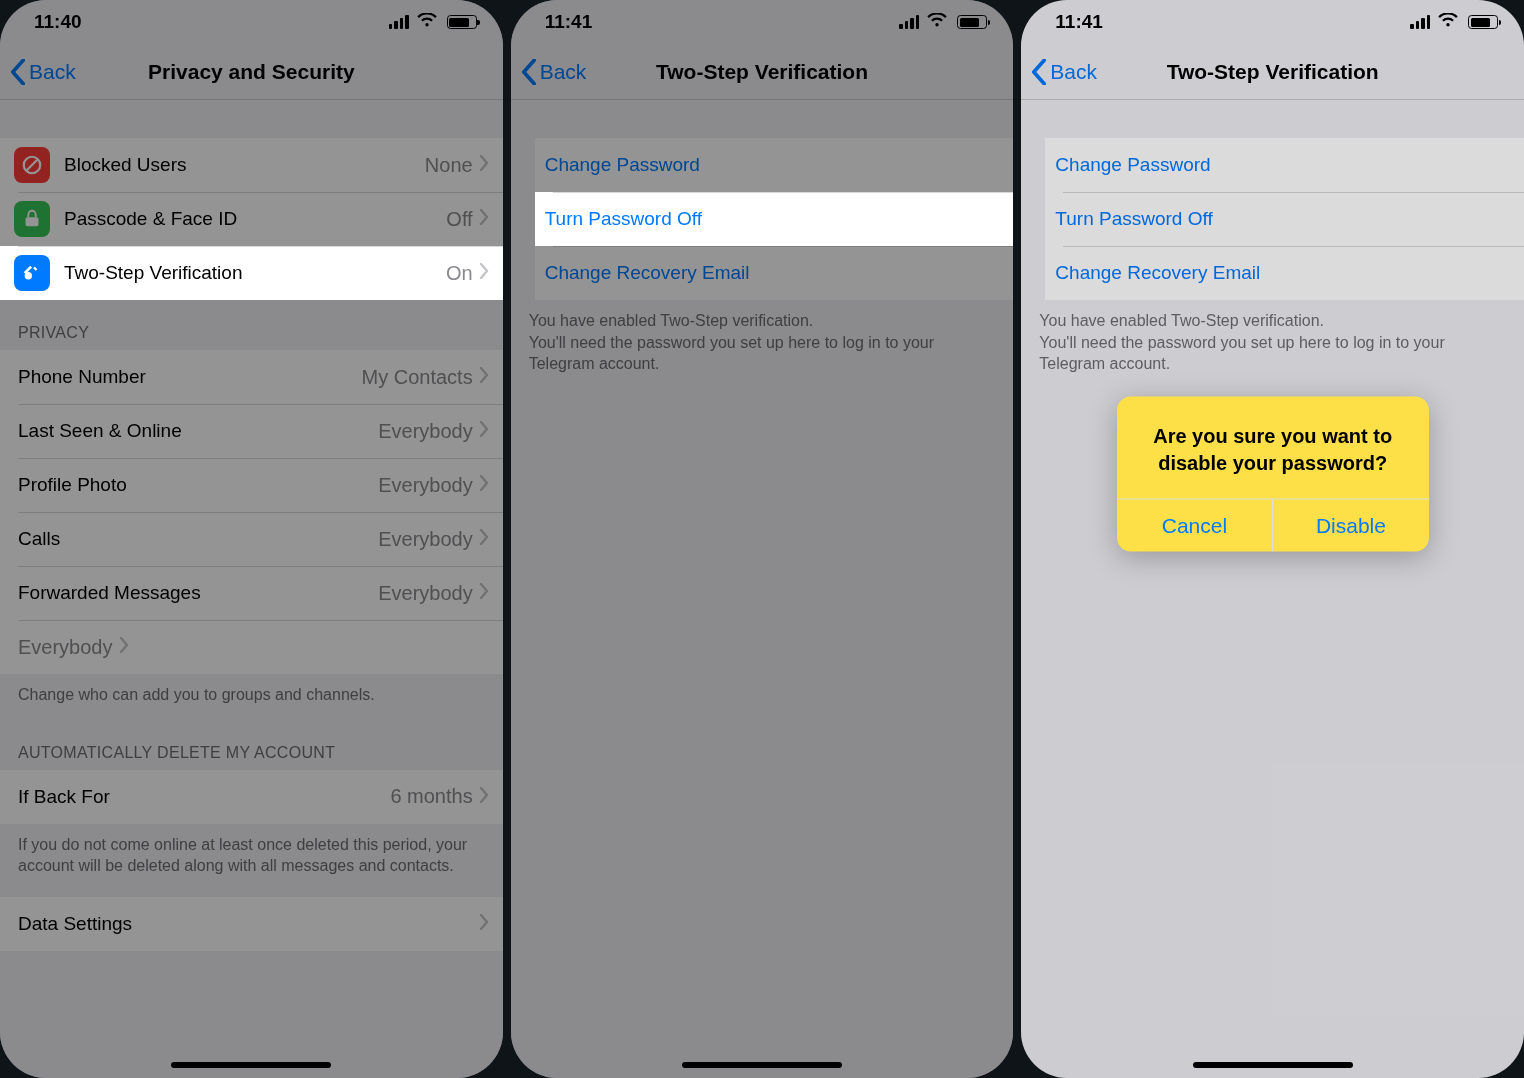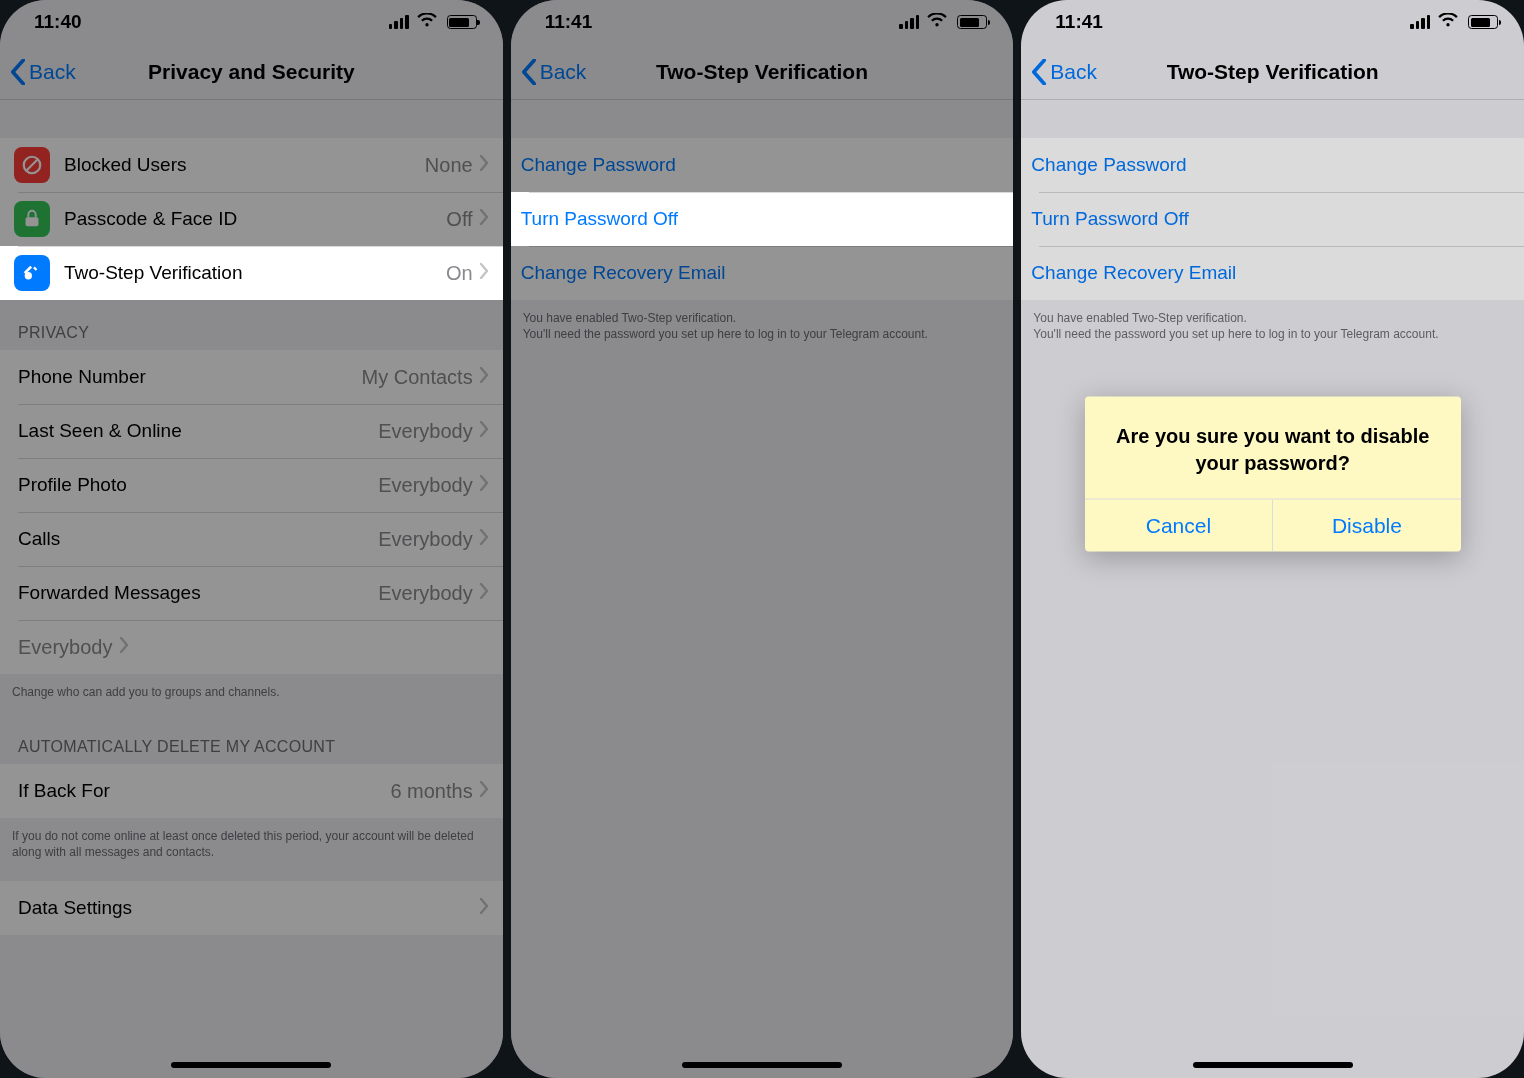--- a/index.html
+++ b/index.html
@@ -87,56 +87,56 @@
   .nav-title {
     position:absolute; left:0; right:0; text-align:center;
     font-size:21px; font-weight:600; color:#000; pointer-events:none;
   }
   
   .group-gap { height: 38px; }
   .section-header {
     font-size: 16px; color:#6d6d72; padding: 24px 8px 8px 18px; text-transform: uppercase; letter-spacing:.3px;
   }
   .section-footer {
-    font-size: 12px; color:#6d6d72; padding: 10px 18px 14px 12px; line-height:1.35;
+    font-size: 16px; color:#6d6d72; padding: 10px 18px 14px 18px; line-height:1.35;
   }
   .cell {
     background:#fff; display:flex; align-items:center; height:54px;
     padding:0 14px 0 18px; position:relative;
   }
   .cell + .cell::before {
     content:""; position:absolute; left:18px; right:0; top:0; height:1px; background:#d9d9dd;
   }
   .cell.with-icon { padding-left:14px; }
   .cell .ico {
     width:36px; height:36px; border-radius:8px; margin-right:14px;
     display:flex; align-items:center; justify-content:center; flex-shrink:0;
   }
   .cell .label { flex:1; font-size:19px; color:#000; }
   .cell .value { font-size:20px; color:#8a8a8e; margin-right:6px; }
   .cell .chev { color:#c4c4c7; }
   .cell .chev svg { width:10px; height:16px; }
   .cell.link .label { color:#007aff; }
-  .cell.link-only { padding-left:10px; }
+  .cell.link-only { padding-left:10px;margin-left:24px; }
   
   .highlight { position:relative; z-index:50; }
   
   .ico-red { background:#fc3d39; }
   .ico-green { background:#34c759; }
   .ico-blue { background:#007aff; }
   .ico svg { width:22px; height:22px; fill:#fff; }
   
   .home-indicator {
     position:absolute; bottom:10px; left:50%; transform:translateX(-50%);
     width:160px; height:6px; background:#000; border-radius:3px; z-index:60;
   }
   
   .alert {
     position:absolute; left:50%; top:44%; transform:translate(-50%,-50%);
-    width:376px; background:#fef9c3; border-radius:4px; overflow:hidden;
+    width:312px; background:#fde047; border-radius:14px; overflow:hidden;
     z-index:70; box-shadow:0 6px 28px rgba(0,0,0,.25);
   }
   .alert-msg {
     padding:26px 24px 22px 24px; text-align:center; font-size:20px; font-weight:600; line-height:1.35;
   }
   .alert-buttons { display:flex; border-top:1px solid #dcdce0; }
   .alert-buttons .btn {
     flex:1; text-align:center; padding:14px 0; font-size:21px; color:#007aff;
   }
   .alert-buttons .btn + .btn { border-left:1px solid #dcdce0; }

